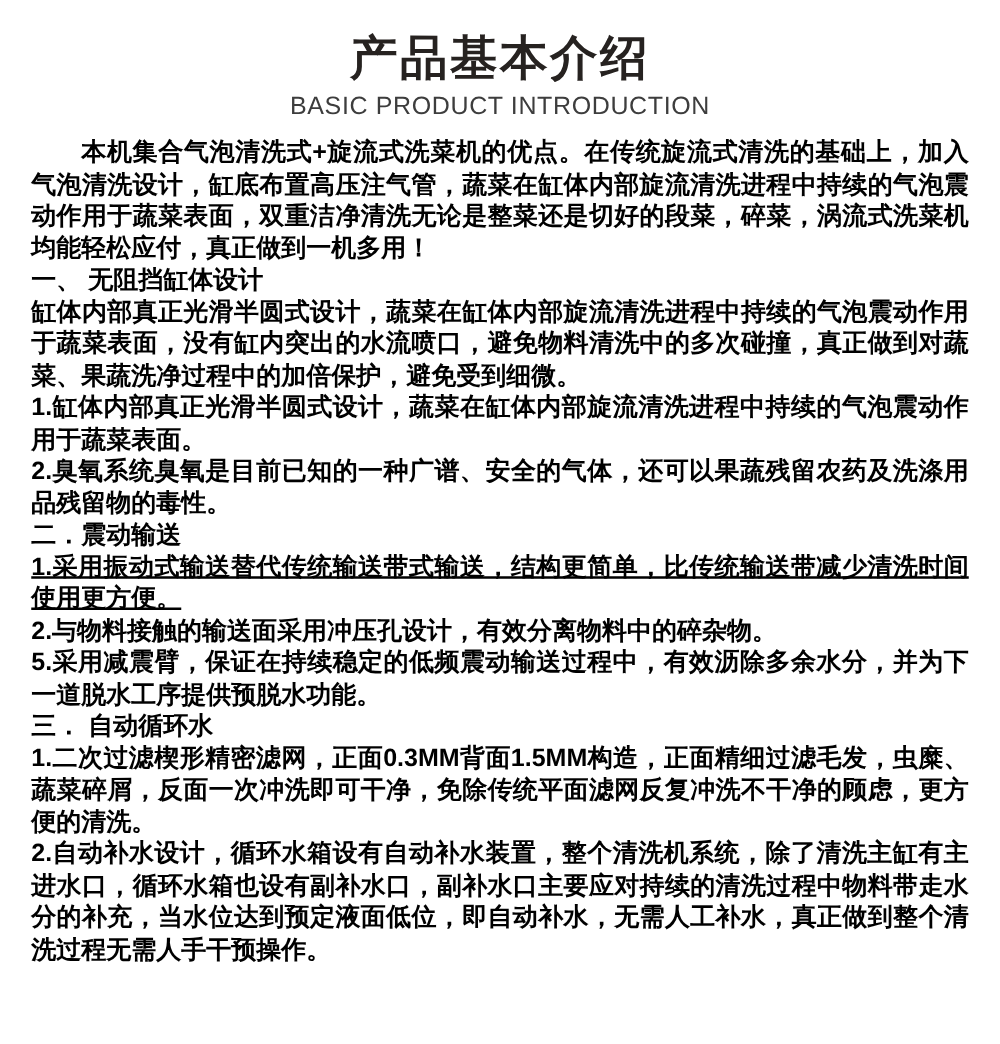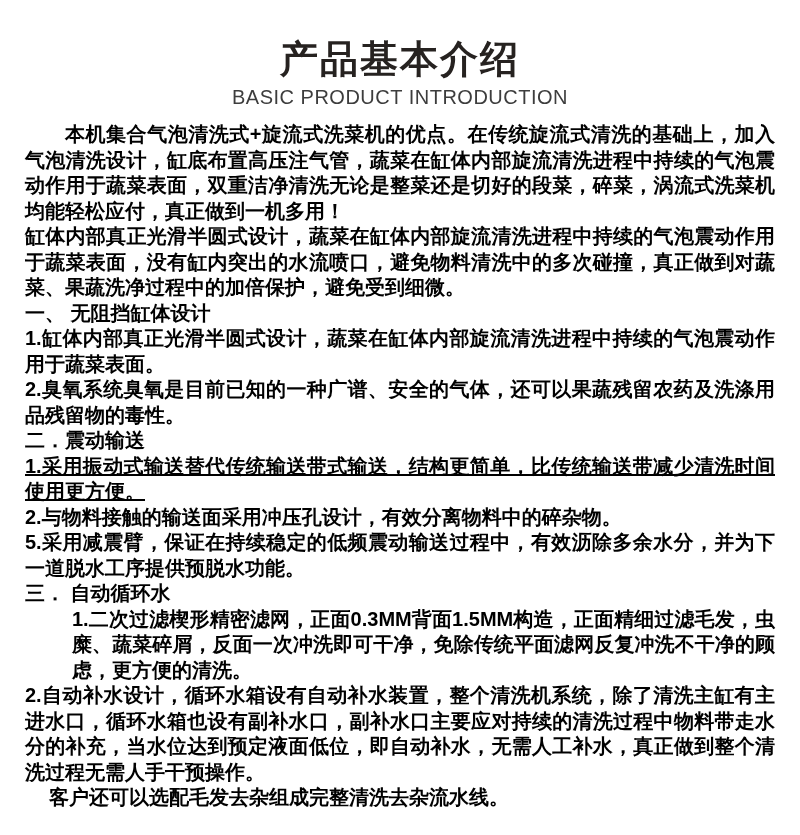--- a/index.html
+++ b/index.html
@@ -10,21 +10,21 @@
   .page {
     position: relative;
     width: 800px;
     height: 835px;
     margin: 0 auto;
     background: #ffffff;
     overflow: hidden;
     font-family: "Liberation Sans", sans-serif;
   }
   .header {
-    padding-top: 38px;
+    padding-top: 26px;
     text-align: center;
   }
   .page-title {
     margin: 0;
     font-size: 38px;
     line-height: 42px;
     font-weight: 700;
     letter-spacing: 2px;
     color: #262220;
     font-family: "Liberation Sans", sans-serif;
@@ -55,26 +55,25 @@
 </head>
 <body>
 
 <div class="page">
   <div class="header">
     <h1 class="page-title">产品基本介绍</h1>
     <p class="page-subtitle">BASIC PRODUCT INTRODUCTION</p>
   </div>
   <div class="body-text">
       <p style="text-indent: 2em;">本机集合气泡清洗式+旋流式洗菜机的优点。在传统旋流式清洗的基础上，加入气泡清洗设计，缸底布置高压注气管，蔬菜在缸体内部旋流清洗进程中持续的气泡震动作用于蔬菜表面，双重洁净清洗无论是整菜还是切好的段菜，碎菜，涡流式洗菜机均能轻松应付，真正做到一机多用！</p>
+      <p style="text-indent: 0em;">一、 无阻挡缸体设计</p>
       <p style="text-indent: 0em;">缸体内部真正光滑半圆式设计，蔬菜在缸体内部旋流清洗进程中持续的气泡震动作用于蔬菜表面，没有缸内突出的水流喷口，避免物料清洗中的多次碰撞，真正做到对蔬菜、果蔬洗净过程中的加倍保护，避免受到细微。</p>
-      <p style="text-indent: 0em;">一、 无阻挡缸体设计</p>
       <p style="text-indent: 0em;">1.缸体内部真正光滑半圆式设计，蔬菜在缸体内部旋流清洗进程中持续的气泡震动作用于蔬菜表面。</p>
       <p style="text-indent: 0em;">2.臭氧系统臭氧是目前已知的一种广谱、安全的气体，还可以果蔬残留农药及洗涤用品残留物的毒性。</p>
       <p style="text-indent: 0em;">二．震动输送</p>
       <p style="text-indent: 0em; text-decoration: underline;">1.采用振动式输送替代传统输送带式输送，结构更简单，比传统输送带减少清洗时间使用更方便。</p>
       <p style="text-indent: 0em;">2.与物料接触的输送面采用冲压孔设计，有效分离物料中的碎杂物。</p>
       <p style="text-indent: 0em;">5.采用减震臂，保证在持续稳定的低频震动输送过程中，有效沥除多余水分，并为下一道脱水工序提供预脱水功能。</p>
       <p style="text-indent: 0em;">三． 自动循环水</p>
-      <p style="text-indent: 0em; margin-left: 47px;">1.二次过滤楔形精密滤网，正面0.3MM背面1.5MM构造，正面精细过滤毛发，虫糜、蔬菜碎屑，反面一次冲洗即可干净，免除传统平面滤网反复冲洗不干净的顾虑，更方便的清洗。</p>
+      <p style="text-indent: 0em;">1.二次过滤楔形精密滤网，正面0.3MM背面1.5MM构造，正面精细过滤毛发，虫糜、蔬菜碎屑，反面一次冲洗即可干净，免除传统平面滤网反复冲洗不干净的顾虑，更方便的清洗。</p>
       <p style="text-indent: 0em;">2.自动补水设计，循环水箱设有自动补水装置，整个清洗机系统，除了清洗主缸有主进水口，循环水箱也设有副补水口，副补水口主要应对持续的清洗过程中物料带走水分的补充，当水位达到预定液面低位，即自动补水，无需人工补水，真正做到整个清洗过程无需人手干预操作。</p>
-      <p style="text-indent: 1.2em;">客户还可以选配毛发去杂组成完整清洗去杂流水线。</p>
     </div>
 </div>
 
 </body></html>

